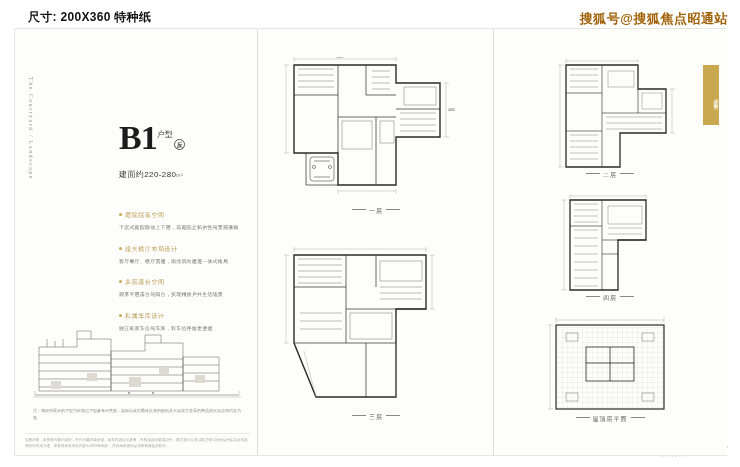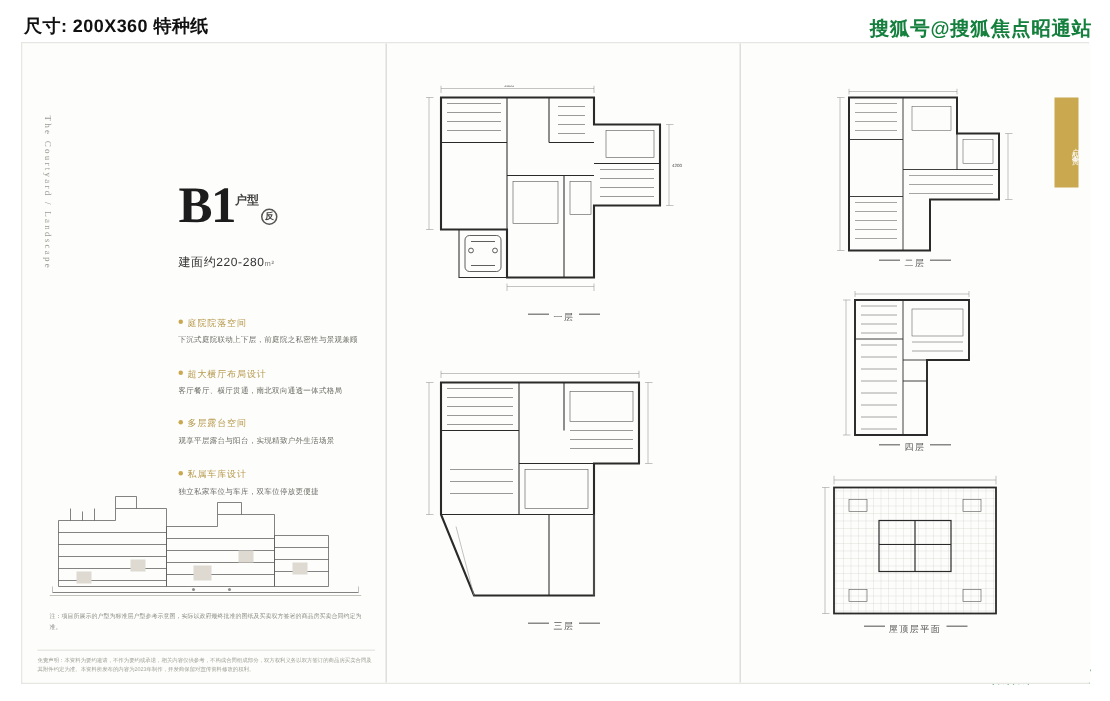--- a/index.html
+++ b/index.html
@@ -11,32 +11,32 @@
     overflow: hidden;
   }
   #page {
     position: relative;
     width: 740px; height: 467px;
     background: #ffffff;
   }
   
   .header-caption {
     position: absolute;
-    left: 16px; top: 9px;
+    left: 28px; top: 9px;
     font-size: 12px;
     font-weight: bold;
     color: #111;
     letter-spacing: 0.3px;
   }
   
   .wm {
     position: absolute;
     font-size: 13px;
     font-weight: bold;
-    color: #15803d;
+    color: #a16207;
     white-space: nowrap;
     letter-spacing: 0.5px;
   }
   .wm-top { right: 12px; top: 10px; }
   .wm-bottom { right: 12px; bottom: 8px; }
 
   
   .sheet {
     position: absolute;
     left: 14px; top: 28px;
@@ -69,21 +69,21 @@
     font-weight: bold;
     color: #1c1c1c;
     font-family: "Liberation Serif", serif;
     line-height: 1;
     letter-spacing: -1px;
   }
   .title-sup {
     font-size: 8px;
     color: #444;
     vertical-align: super;
-    font-weight: bold;
+    font-weight: normal;
     letter-spacing: 0;
   }
   .title-circle {
     display: inline-block;
     width: 11px; height: 11px;
     border: 1px solid #555;
     border-radius: 50%;
     font-size: 6px;
     line-height: 10px;
     text-align: center;

